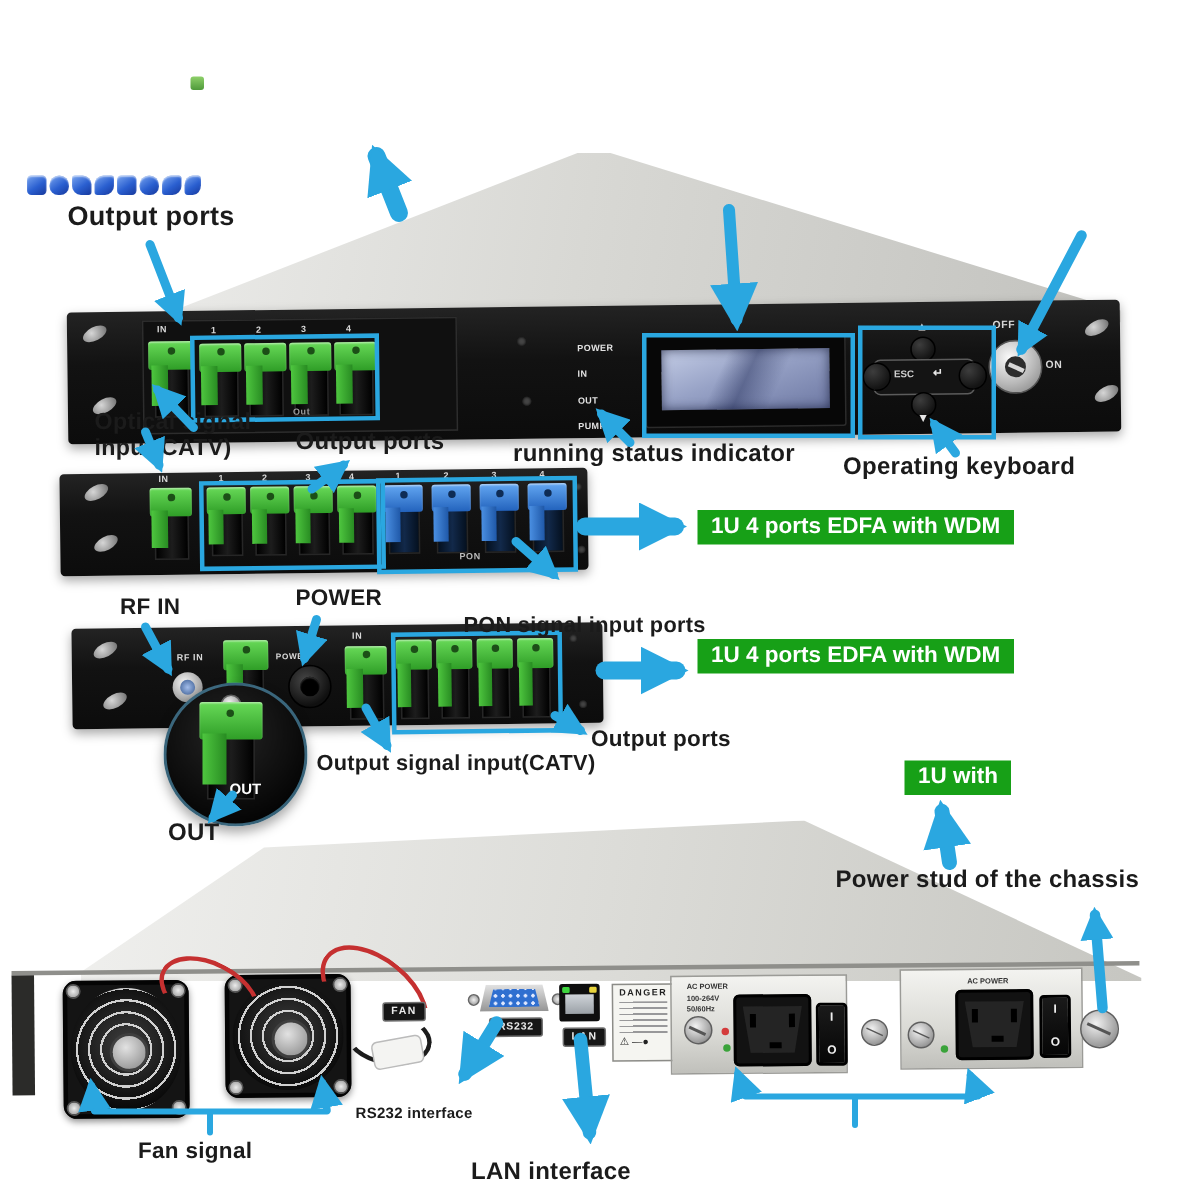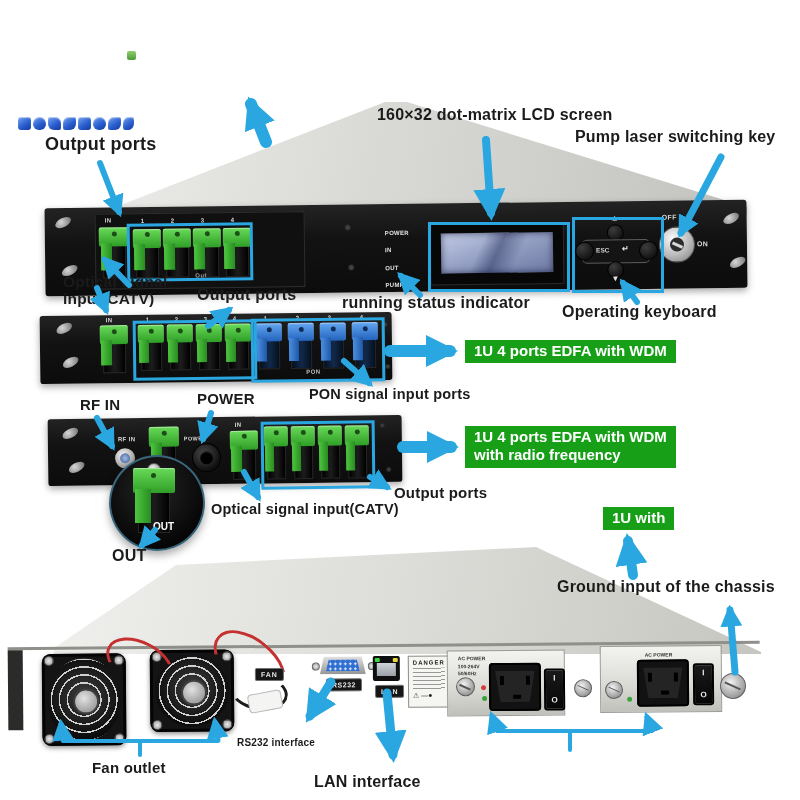--- a/index.html
+++ b/index.html
@@ -147,43 +147,40 @@
     <span class="pico v3"></span>
     <span class="pico v4"></span>
     <span class="pico"></span>
     <span class="pico v2"></span>
     <span class="pico v4"></span>
     <span class="pico v5"></span>
   </div>
   <div class="green-dot"></div>
 
   <div class="lbl" style="left:45px;top:134px;font-size:18px">Output ports</div>
-  <div class="lbl" style="left:377px;top:106px">160×32 dot-matrix LCD screen</div>
-  <div class="lbl" style="left:575px;top:128px">Pump laser switching key</div>
   <div class="lbl" style="left:63px;top:273px;font-size:15.5px">
     <div class="ln">Optical signal</div>
     <div class="ln">input(CATV)</div>
   </div>
   <div class="lbl" style="left:197px;top:286px">Output ports</div>
   <div class="lbl" style="left:342px;top:294px">running status indicator</div>
   <div class="lbl" style="left:562px;top:303px">Operating keyboard</div>
   <div class="badge" style="left:465px;top:340px">1U 4 ports EDFA with WDM</div>
   <div class="lbl" style="left:80px;top:396px;font-size:15px">RF IN</div>
   <div class="lbl" style="left:197px;top:390px;font-size:15px">POWER</div>
-  <div class="lbl" style="left:309px;top:386px;font-size:14.5px">PON signal input ports</div>
+  <div class="lbl" style="left:309px;top:409px;font-size:14.5px">PON signal input ports</div>
   <div class="badge" style="left:465px;top:426px">
     <div>1U 4 ports EDFA with WDM</div>
-    <div>with radio frequency</div>
   </div>
   <div class="lbl" style="left:394px;top:484px;font-size:15px">Output ports</div>
-  <div class="lbl" style="left:211px;top:501px;font-size:14.5px">Optical signal input(CATV)</div>
+  <div class="lbl" style="left:211px;top:501px;font-size:14.5px">Output signal input(CATV)</div>
   <div class="lbl" style="left:112px;top:547px">OUT</div>
   <div class="badge" style="left:603px;top:507px">1U with</div>
-  <div class="lbl" style="left:557px;top:578px">Ground input of the chassis</div>
-  <div class="lbl" style="left:92px;top:759px;font-size:15px">Fan outlet</div>
+  <div class="lbl" style="left:557px;top:578px">Power stud of the chassis</div>
+  <div class="lbl" style="left:92px;top:759px;font-size:15px">Fan signal</div>
   <div class="lbl" style="left:237px;top:737px;font-size:10px">RS232 interface</div>
   <div class="lbl" style="left:314px;top:773px">LAN interface</div>
 
   <div class="lid" style="left:95px;top:95px;width:655px;height:120px;
               clip-path:polygon(8px 117px,290px 7px,312px 7px,652px 112px,652px 120px,8px 120px);
               background:linear-gradient(100deg,#ececea 0%,#d8d8d4 45%,#c2c2be 100%);"></div>
   <div class="lid" style="left:48px;top:542px;width:715px;height:112px;
               clip-path:polygon(6px 106px,128px 23px,488px 5px,713px 110px,713px 112px,6px 112px);
               background:linear-gradient(100deg,#f0f0ee 0%,#dcdcd8 50%,#c6c6c1 100%);"></div>
 

